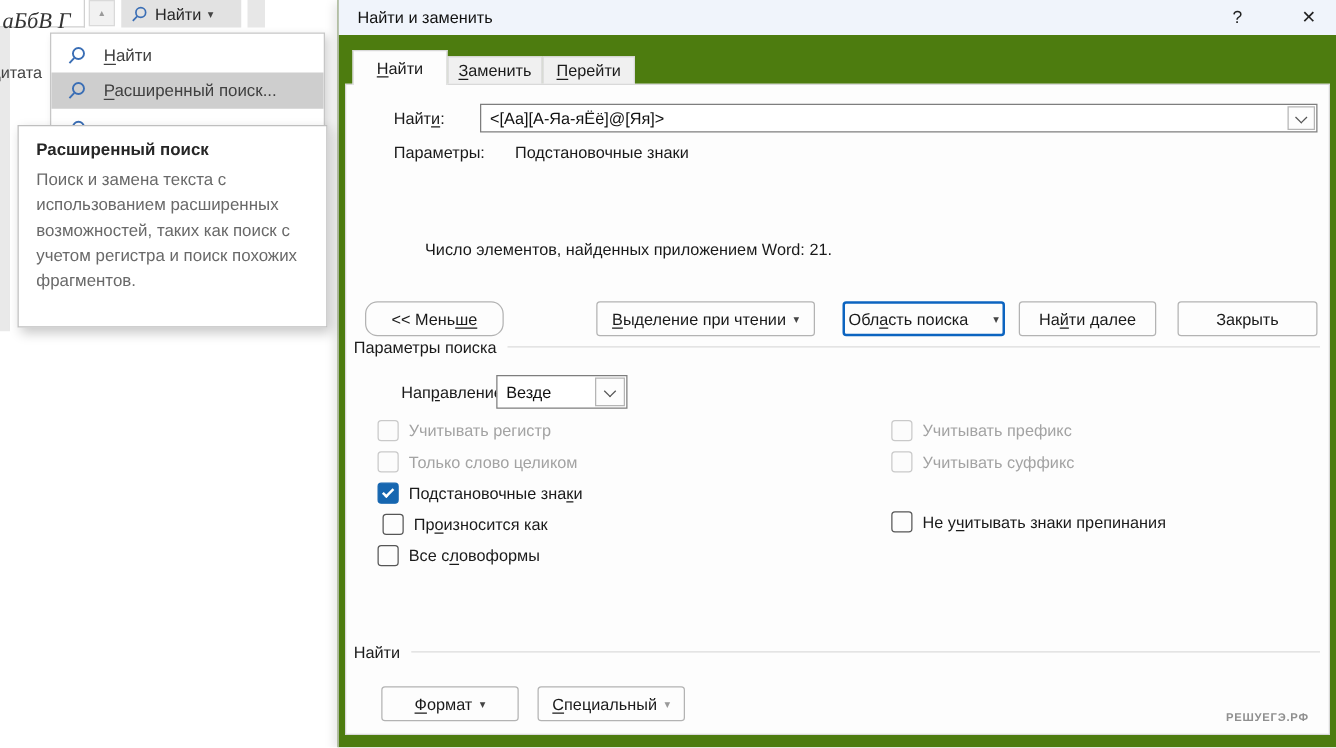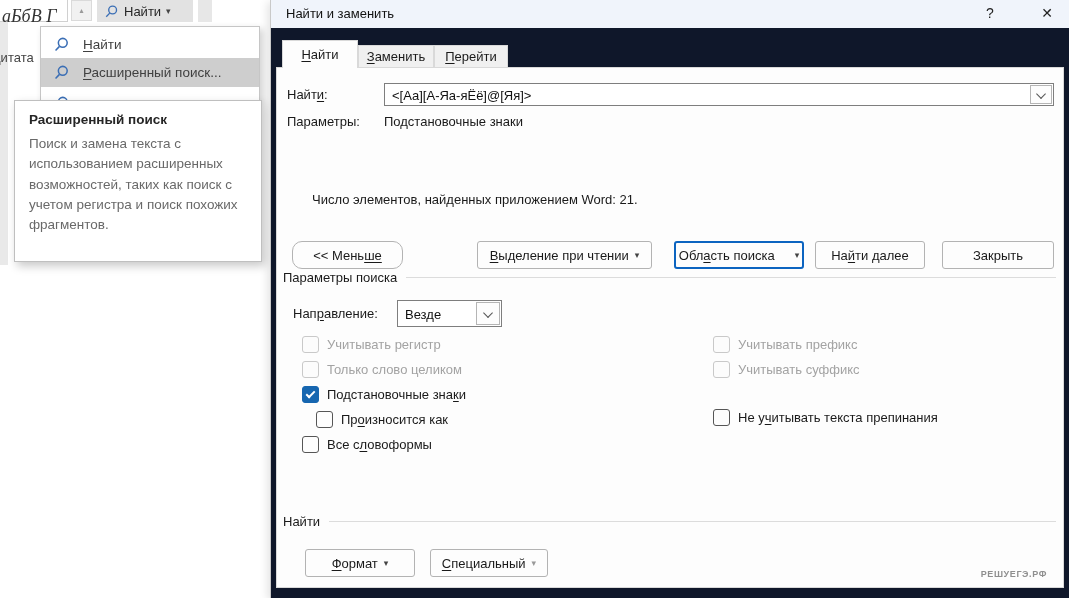--- a/index.html
+++ b/index.html
@@ -31,35 +31,35 @@
     gap:13px; padding-left:12px; color:#404040; font-size:13.5px; cursor:default; }
   .menu-item.hl { background:#cecece; }
 
   
   .tooltip { position:absolute; left:14px; top:100px; width:248px; height:162px; background:#fff;
     border:1px solid #bfbfbf; box-shadow:3px 4px 9px rgba(0,0,0,.22); padding:11px 14px; z-index:6; }
   .tooltip-title { font-weight:bold; font-size:13.5px; color:#262626; margin-bottom:7px; }
   .tooltip-body { font-size:13.5px; color:#696969; line-height:1.5; }
 
   
-  .dialog { position:absolute; left:270px; top:0; width:799px; height:598px; background:#0f172a;
+  .dialog { position:absolute; left:270px; top:0; width:799px; height:598px; background:#4d7c0f;
     border-left:1px solid #c9c9c9; box-shadow:-3px 2px 8px rgba(0,0,0,.10); }
   .titlebar { position:absolute; left:0; top:0; width:100%; height:28px; background:#f0f4fb; }
   .dialog-title { position:absolute; left:15px; top:6px; color:#111; }
   .help-btn { position:absolute; right:70px; top:5px; font-size:14px; color:#222; width:18px; text-align:center; }
   .close-btn { position:absolute; right:13px; top:5px; font-size:14px; color:#222; width:18px; text-align:center; }
 
   .tab { position:absolute; border:1px solid #d9d9d9; background:#f0f0f0; text-align:center;
     font-size:13px; color:#1a1a1a; }
   .tab.active { background:#fdfdfd; border-bottom:none; z-index:3; }
 
   .panel { position:absolute; left:5px; top:67px; width:788px; height:521px; background:#fdfdfd;
     border:1px solid #d9d9d9; }
 
-  .lbl { position:absolute; color:#1a1a1a; white-space:nowrap; }
+  .lbl { position:absolute; color:#1a1a1a; white-space:nowrap;margin-left:28px; }
 
   .combo { position:absolute; background:#fff; border:1px solid #7e7e7e; }
   .combo .val { position:absolute; left:7px; top:50%; transform:translateY(-50%); white-space:nowrap; color:#111; }
   .combo .drop { position:absolute; right:1px; top:1px; bottom:1px; width:22px; background:#fdfdfd;
     border:1px solid #b5b5b5; }
   .chev { position:absolute; left:50%; top:50%; width:7px; height:7px; border-right:1.6px solid #555;
     border-bottom:1.6px solid #555; transform:translate(-50%,-65%) rotate(45deg); }
 
   .btn { position:absolute; height:28px; background:#fdfdfd; border:1px solid #b3b3b3; border-radius:3px;
     display:flex; align-items:center; justify-content:center; gap:6px; font-size:13px; color:#1a1a1a;
@@ -217,40 +217,40 @@
       <div class="cb-row disabled" style="left:25px; top:293px;">
         <span class="cb disabled"></span>
         <span class="txt"><span>Только слово целиком</span><span class="u"></span><span></span></span>
       </div>
       <div class="cb-row" style="left:25px; top:318px;">
         <span class="cb checked">
             <span class="mark"></span>
           </span>
         <span class="txt"><span>Подстановочные зна</span><span class="u">к</span><span>и</span></span>
       </div>
-      <div class="cb-row" style="left:39px; top:343px;">
+      <div class="cb-row" style="left:29px; top:343px;">
         <span class="cb"></span>
         <span class="txt"><span>Пр</span><span class="u">о</span><span>износится как</span></span>
       </div>
       <div class="cb-row" style="left:25px; top:368px;">
         <span class="cb"></span>
         <span class="txt"><span>Все с</span><span class="u">л</span><span>овоформы</span></span>
       </div>
 
       <div class="cb-row disabled" style="left:436px; top:268px;">
         <span class="cb disabled"></span>
         <span class="txt"><span>Учитывать префикс</span><span class="u"></span><span></span></span>
       </div>
       <div class="cb-row disabled" style="left:436px; top:293px;">
         <span class="cb disabled"></span>
         <span class="txt"><span>Учитывать суффикс</span><span class="u"></span><span></span></span>
       </div>
       <div class="cb-row" style="left:436px; top:341px;">
         <span class="cb"></span>
-        <span class="txt"><span>Не у</span><span class="u">ч</span><span>итывать текста препинания</span></span>
+        <span class="txt"><span>Не у</span><span class="u">ч</span><span>итывать знаки препинания</span></span>
       </div>
 
       <div class="group-hd" style="left:6px; top:446px; width:773px;">
         <span>Найти</span>
         <span class="line" style="flex:1;"></span>
       </div>
 
       <div class="btn" style="left:28px; top:481px; width:110px;">
         <span><span></span><span class="u">Ф</span><span>ормат</span></span>
         <span class="caret">▾</span>

